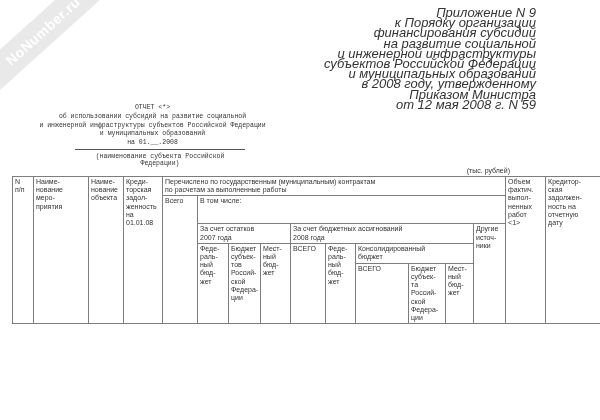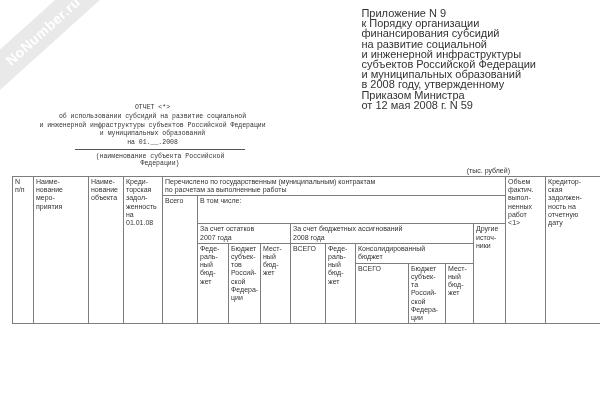--- a/index.html
+++ b/index.html
@@ -4,22 +4,22 @@
 <style>
   html,body{margin:0;padding:0;background:#fff;}
   #page{position:relative;width:600px;height:420px;background:#ffffff;overflow:hidden;
         font-family:"Liberation Sans",sans-serif;color:#3a3a3a;}
   
   .watermark{position:absolute;left:-42px;top:16px;width:170px;height:30px;
              background:#e9e9e9;transform:rotate(-42deg);
              display:flex;align-items:center;justify-content:center;
              color:#ffffff;font-weight:bold;font-size:14px;letter-spacing:.5px;}
   
-  .approval{position:absolute;top:8px;right:64px;text-align:left;
-            font-size:11px;line-height:10.2px;white-space:pre-line;color:#333;}
+  .approval{position:absolute;top:8px;right:64px;text-align:right;
+            font-size:13px;line-height:10.2px;white-space:pre-line;color:#333;font-style:italic;}
   
   .title{position:absolute;left:35px;top:104px;width:235px;text-align:center;
          font-family:"Liberation Mono","DejaVu Sans Mono",monospace;
          font-size:6.5px;line-height:8.8px;white-space:pre-line;color:#333;}
   .subject{position:absolute;left:75px;top:149px;width:170px;border-top:1px solid #555;
            text-align:center;font-family:"Liberation Mono","DejaVu Sans Mono",monospace;
            font-size:6.5px;padding-top:3px;color:#333;}
   .units{position:absolute;top:167px;right:90px;font-size:7px;color:#333;}
   
   table.report{position:absolute;left:12px;top:176px;border-collapse:collapse;

